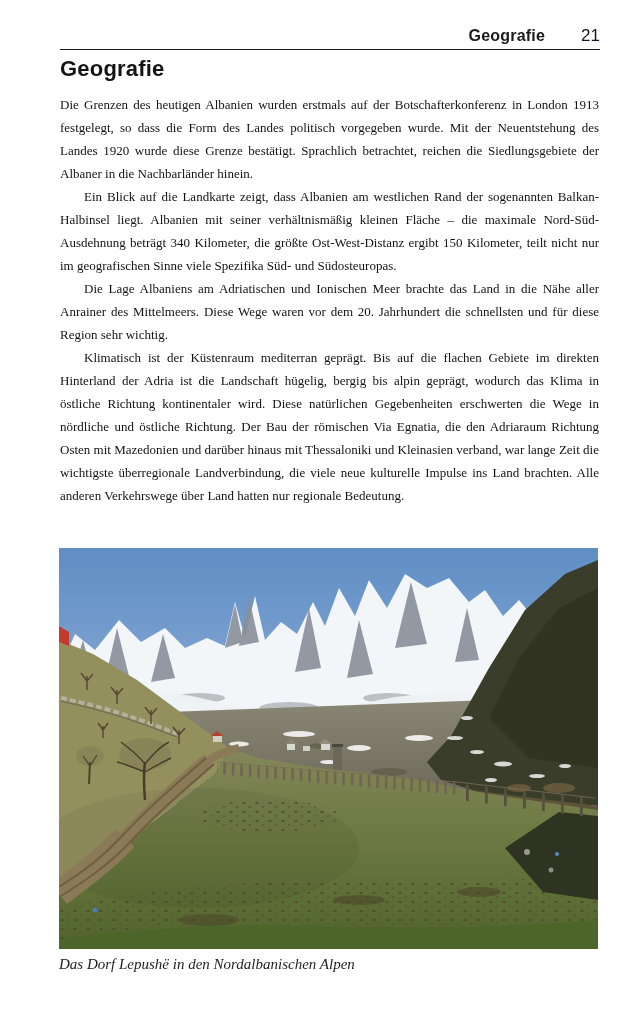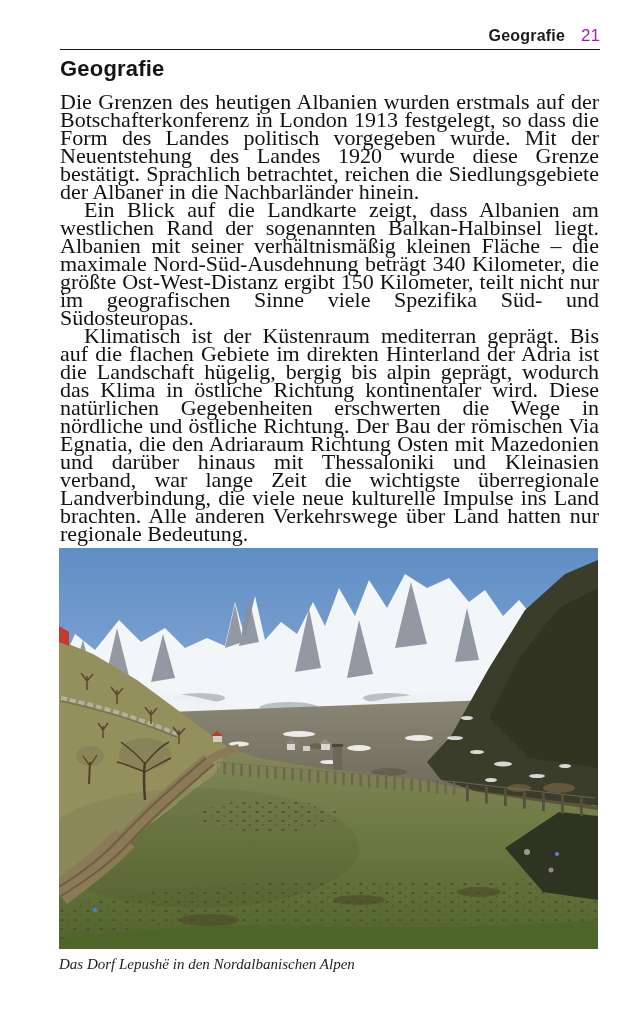--- a/index.html
+++ b/index.html
@@ -8,41 +8,41 @@
     overflow:hidden; font-family:"Liberation Serif", serif;padding-left:47px;
   }
   
   .runhead {
     position:absolute; left:60px; top:26px; width:540px;
     display:flex; justify-content:flex-end; align-items:baseline;
     border-bottom:1.6px solid #1b1b1b; padding-bottom:3px;
     font-family:"Liberation Sans", sans-serif;
   }
   .runhead .sec { font-weight:700; font-size:16px; color:#1b1b1b; letter-spacing:.2px; }
-  .runhead .pn  { font-weight:400; font-size:17px; color:#a21caf; margin-left:16px; }
+  .runhead .pn  { font-weight:400; font-size:17px; color:#0f172a; margin-left:36px; }
   
   .tab {
     position:absolute; top:58px; right:0; width:46px; height:73px;
     background:linear-gradient(to right, #ffffff 0%, #f5dfa4 28%, #edc455 62%, #e9bc46 100%);
   }
   .tab-label {
     position:absolute; top:144px; right:16px;
     writing-mode:vertical-rl;
     font-family:"Liberation Sans", sans-serif; font-size:15px; color:#3b3b3b;
     letter-spacing:.3px; white-space:nowrap;
   }
   
   .title {
     position:absolute; left:60px; top:56px; margin:0;
     font-family:"Liberation Sans", sans-serif; font-weight:700;
     font-size:22px; color:#141414; letter-spacing:.2px;
   }
   .bodytext {
     position:absolute; left:60px; top:93px; width:539px;
-    font-size:22px; line-height:18px; color:#121212; text-align:justify;
+    font-size:13px; line-height:23px; color:#121212; text-align:justify;
   }
   .bodytext p { margin:0; }
   .bodytext p + p { text-indent:24px; }
   
   .figure { position:absolute; left:59px; top:548px; width:539px; margin:0; }
   .figure svg { display:block; }
   .caption {
     margin-top:7px; font-style:italic; font-size:15px; color:#1d1d1d;
   }
 </style>
@@ -57,20 +57,21 @@
   </div>
 
   <div class="tab"></div>
   <div class="tab-label">Land und Leute</div>
 
   <h1 class="title">Geografie</h1>
 
   <div class="bodytext">
     <p>Die Grenzen des heutigen Albanien wurden erstmals auf der Botschafterkonferenz in London 1913 festgelegt, so dass die Form des Landes politisch vorgegeben wurde. Mit der Neuentstehung des Landes 1920 wurde diese Grenze bestätigt. Sprachlich betrachtet, reichen die Siedlungsgebiete der Albaner in die Nachbarländer hinein.</p>
     <p>Ein Blick auf die Landkarte zeigt, dass Albanien am westlichen Rand der sogenannten Balkan-Halbinsel liegt. Albanien mit seiner verhältnismäßig kleinen Fläche – die maximale Nord-Süd-Ausdehnung beträgt 340 Kilometer, die größte Ost-West-Distanz ergibt 150 Kilometer, teilt nicht nur im geografischen Sinne viele Spezifika Süd- und Südosteuropas.</p>
+    <p>Die Lage Albaniens am Adriatischen und Ionischen Meer brachte das Land in die Nähe aller Anrainer des Mittelmeers. Diese Wege waren vor dem 20. Jahrhundert die schnellsten und für diese Region sehr wichtig.</p>
     <p>Klimatisch ist der Küstenraum mediterran geprägt. Bis auf die flachen Gebiete im direkten Hinterland der Adria ist die Landschaft hügelig, bergig bis alpin geprägt, wodurch das Klima in östliche Richtung kontinentaler wird. Diese natürlichen Gegebenheiten erschwerten die Wege in nördliche und östliche Richtung. Der Bau der römischen Via Egnatia, die den Adriaraum Richtung Osten mit Mazedonien und darüber hinaus mit Thessaloniki und Kleinasien verband, war lange Zeit die wichtigste überregionale Landverbindung, die viele neue kulturelle Impulse ins Land brachten. Alle anderen Verkehrswege über Land hatten nur regionale Bedeutung.</p>
   </div>
 
   <figure class="figure">
     <svg width="539" height="401" viewBox="0 0 539 401">
       <defs>
         <linearGradient id="sky" x1="0" y1="0" x2="0" y2="1">
           <stop offset="0" stop-color="#5F8EC5"></stop>
           <stop offset="0.65" stop-color="#84A7D3"></stop>
           <stop offset="1" stop-color="#AFC7E3"></stop>

